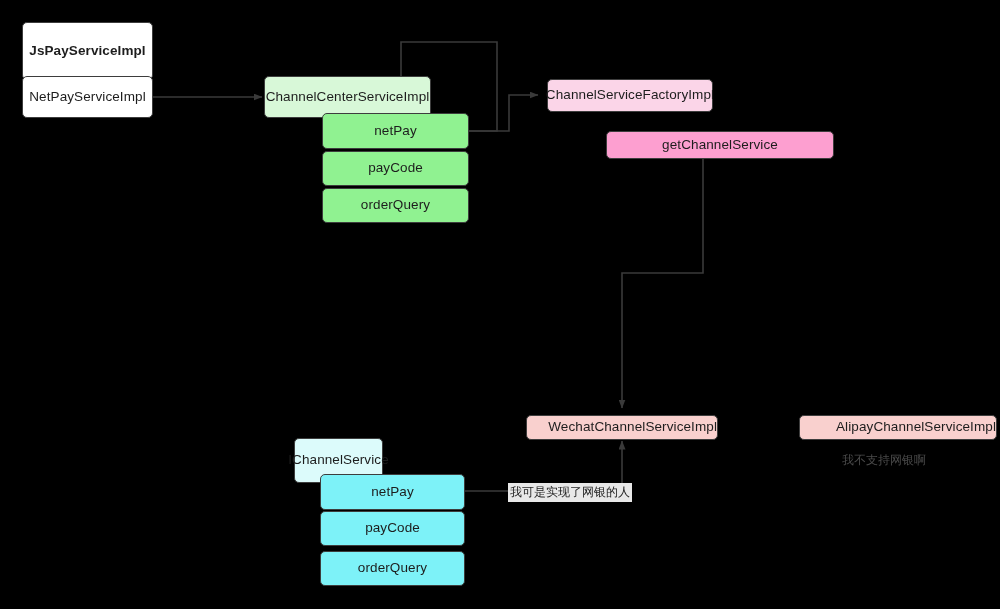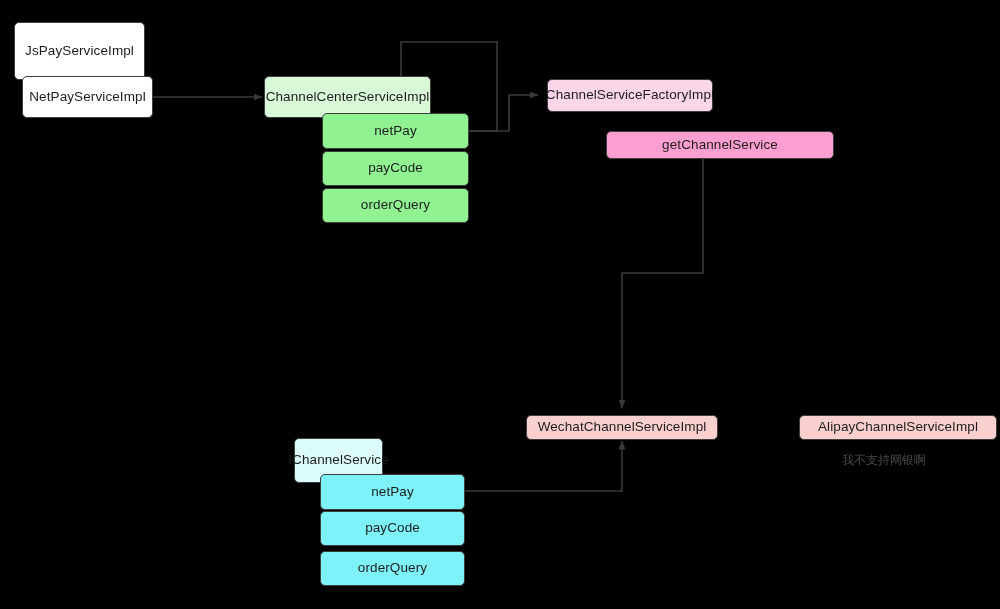--- a/index.html
+++ b/index.html
@@ -28,21 +28,21 @@
     font-size: 13.5px;
     line-height: 1.2;
     letter-spacing: 0.1px;
     white-space: nowrap;
   }
   .node-white  { background: #ffffff; }
   .node-green-head { background: #d8f8d8; }
   .node-green-method { background: #90f291; }
   .node-pink-head  { background: #fbd5e8; }
   .node-pink-method { background: #fd9fd0; }
-  .node-salmon { background: #f9d0ce; }
+  .node-salmon { background: #f9d0ce; justify-content: flex-end; }
   .node-cyan-head { background: #dcfbfb; }
   .node-cyan-method { background: #7df2f8; }
 
   svg.edges {
     position: absolute;
     left: 0;
     top: 0;
     width: 1000px;
     height: 609px;
     pointer-events: none;
@@ -83,21 +83,21 @@
 
     <path class="edge-path" d="M 469 131 L 497 131 L 497 42 L 401 42 L 401 112" marker-end="url(#arrowhead)"></path>
 
     <path class="edge-path" d="M 469 131 L 509 131 L 509 95 L 538 95" marker-end="url(#arrowhead)"></path>
 
     <path class="edge-path" d="M 703 134 L 703 273 L 622 273 L 622 408" marker-end="url(#arrowhead)"></path>
 
     <path class="edge-path" d="M 462 491 L 622 491 L 622 441" marker-end="url(#arrowhead)"></path>
   </svg>
 
-  <div class="node node-white" style="left:14px; top:22px; width:131px; height:58px;">
+  <div class="node node-white" style="left:22px; top:22px; width:131px; height:58px;font-weight:bold;">
     <span>JsPayServiceImpl</span>
   </div>
 
   <div class="node node-green-head" style="left:264px; top:76px; width:167px; height:42px;">
     <span>ChannelCenterServiceImpl</span>
   </div>
 
   <div class="node node-white" style="left:22px; top:76px; width:131px; height:42px;">
     <span>NetPayServiceImpl</span>
   </div>
@@ -139,18 +139,21 @@
   </div>
 
   <div class="node node-cyan-method" style="left:320px; top:511px; width:145px; height:35px;">
     <span>payCode</span>
   </div>
 
   <div class="node node-cyan-method" style="left:320px; top:551px; width:145px; height:35px;">
     <span>orderQuery</span>
   </div>
 
+  <div class="note note-boxed" style="left:508px; top:483px;">
+    <span>我可是实现了网银的人</span>
+  </div>
 
   <div class="note note-dim" style="left:840px; top:451px;">
     <span>我不支持网银啊</span>
   </div>
 
 </div>
 
 </body></html>

